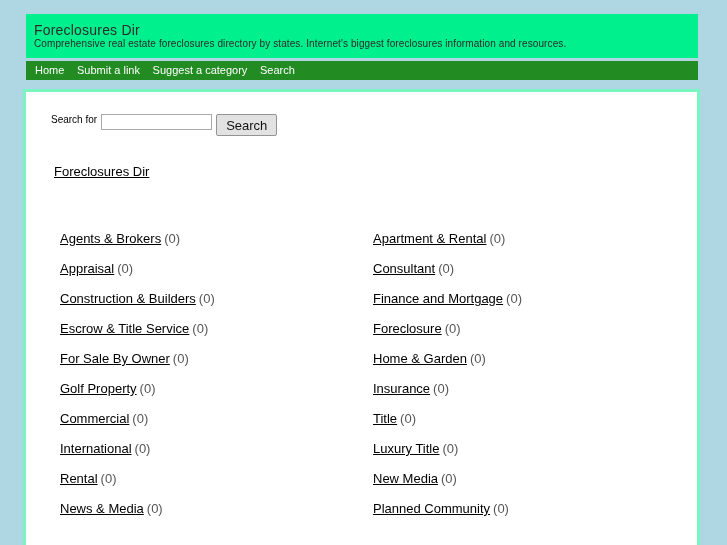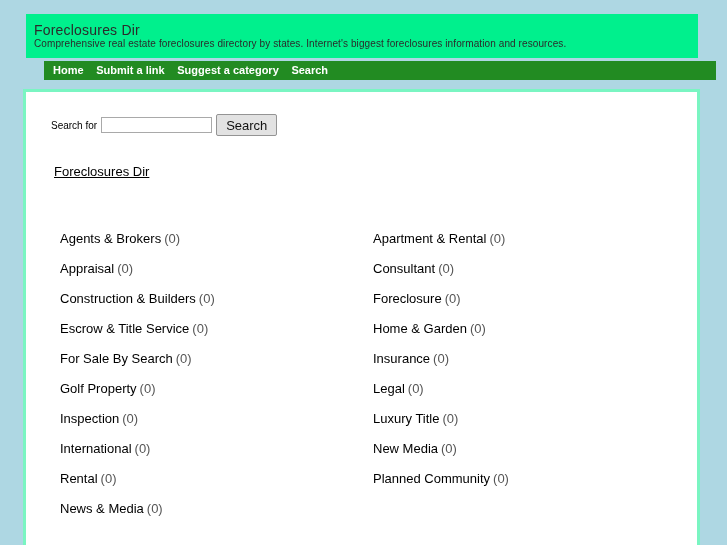--- a/index.html
+++ b/index.html
@@ -39,29 +39,28 @@
     font-size: 10px;
     color: #2b2b2b;
     line-height: 12px;
     margin-top: 0;
     letter-spacing: .1px;
   }
 
   
   .nav-bar {
     position: absolute;
-    left: 44px;
+    left: 26px;
     top: 61px;
     width: 672px;
     height: 19px;
     background: #228b22;
     box-sizing: border-box;
     padding-left: 9px;
     white-space: nowrap;
-    font-weight: bold;
   }
   .nav-item {
     display: inline-block;
     color: #ffffff;
     font-size: 11px;
     line-height: 19px;
     text-decoration: none;
     margin-right: 9px;
     cursor: pointer;
   }
@@ -78,21 +77,20 @@
     box-sizing: border-box;
     overflow: hidden;
   }
 
   
   .search-row {
     position: absolute;
     left: 25px;
     top: 22px;
     display: flex;
-    align-items: center;
   }
   .search-label {
     font-size: 10px;
     color: #000;
     margin-right: 4px;
     white-space: nowrap;
   }
   .search-input {
     width: 111px;
     height: 16px;
@@ -145,20 +143,21 @@
   .cat-col.right { left: 347px; }
 
   .cat-row {
     height: 30px;
     line-height: 30px;
     white-space: nowrap;
   }
   .cat-link {
     font-size: 13px;
     color: #000000;
+    text-decoration: underline;
     cursor: pointer;
   }
   .cat-count {
     font-size: 13px;
     color: #555555;
     margin-left: 3px;
   }
 </style>
 </head>
 <body>
@@ -186,33 +185,34 @@
   <div class="breadcrumb">
     <a class="breadcrumb-link">Foreclosures Dir</a>
   </div>
 
   <div class="categories">
     <div class="cat-col left" id="cat-col-left">
         <div class="cat-row"><a class="cat-link">Agents &amp; Brokers</a><span class="cat-count">(0)</span></div>
         <div class="cat-row"><a class="cat-link">Appraisal</a><span class="cat-count">(0)</span></div>
         <div class="cat-row"><a class="cat-link">Construction &amp; Builders</a><span class="cat-count">(0)</span></div>
         <div class="cat-row"><a class="cat-link">Escrow &amp; Title Service</a><span class="cat-count">(0)</span></div>
-        <div class="cat-row"><a class="cat-link">For Sale By Search</a><span class="cat-count">(0)</span></div>
+        <div class="cat-row"><a class="cat-link">For Sale By Owner</a><span class="cat-count">(0)</span></div>
         <div class="cat-row"><a class="cat-link">Golf Property</a><span class="cat-count">(0)</span></div>
-        <div class="cat-row"><a class="cat-link">Inspection</a><span class="cat-count">(0)</span></div>
+        <div class="cat-row"><a class="cat-link">Commercial</a><span class="cat-count">(0)</span></div>
         <div class="cat-row"><a class="cat-link">International</a><span class="cat-count">(0)</span></div>
         <div class="cat-row"><a class="cat-link">Rental</a><span class="cat-count">(0)</span></div>
         <div class="cat-row"><a class="cat-link">News &amp; Media</a><span class="cat-count">(0)</span></div>
       </div>
     <div class="cat-col right" id="cat-col-right">
         <div class="cat-row"><a class="cat-link">Apartment &amp; Rental</a><span class="cat-count">(0)</span></div>
         <div class="cat-row"><a class="cat-link">Consultant</a><span class="cat-count">(0)</span></div>
+        <div class="cat-row"><a class="cat-link">Finance and Mortgage</a><span class="cat-count">(0)</span></div>
         <div class="cat-row"><a class="cat-link">Foreclosure</a><span class="cat-count">(0)</span></div>
         <div class="cat-row"><a class="cat-link">Home &amp; Garden</a><span class="cat-count">(0)</span></div>
         <div class="cat-row"><a class="cat-link">Insurance</a><span class="cat-count">(0)</span></div>
-        <div class="cat-row"><a class="cat-link">Legal</a><span class="cat-count">(0)</span></div>
+        <div class="cat-row"><a class="cat-link">Title</a><span class="cat-count">(0)</span></div>
         <div class="cat-row"><a class="cat-link">Luxury Title</a><span class="cat-count">(0)</span></div>
         <div class="cat-row"><a class="cat-link">New Media</a><span class="cat-count">(0)</span></div>
         <div class="cat-row"><a class="cat-link">Planned Community</a><span class="cat-count">(0)</span></div>
       </div>
   </div>
 
 </div>
 
 </body></html>

